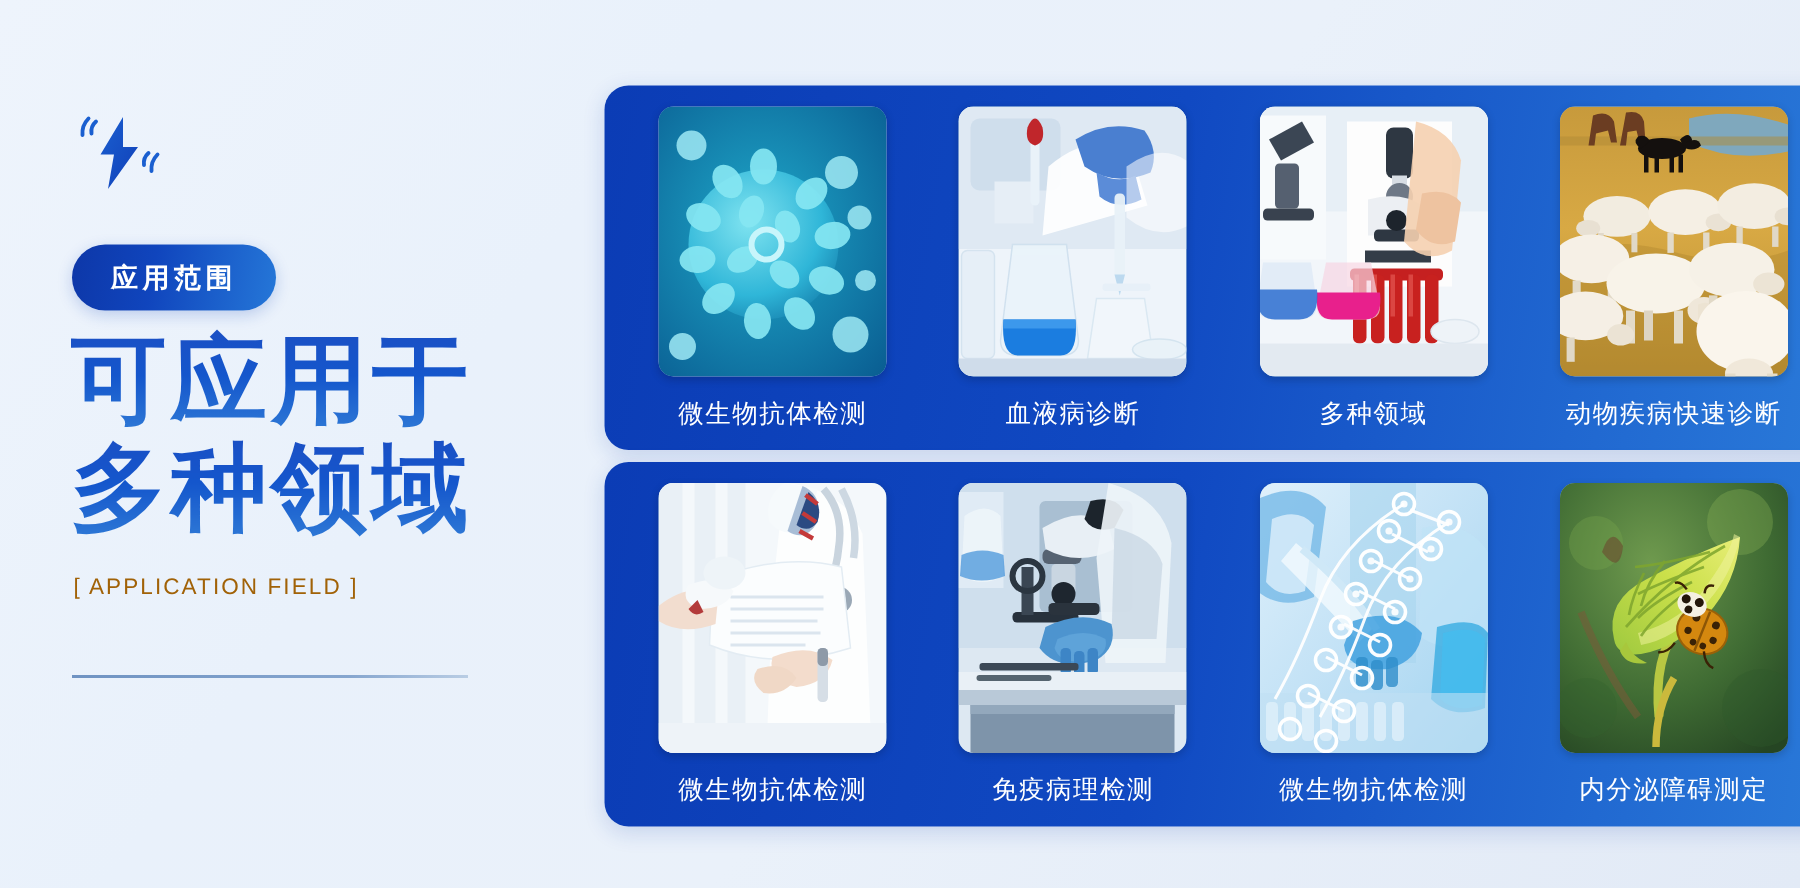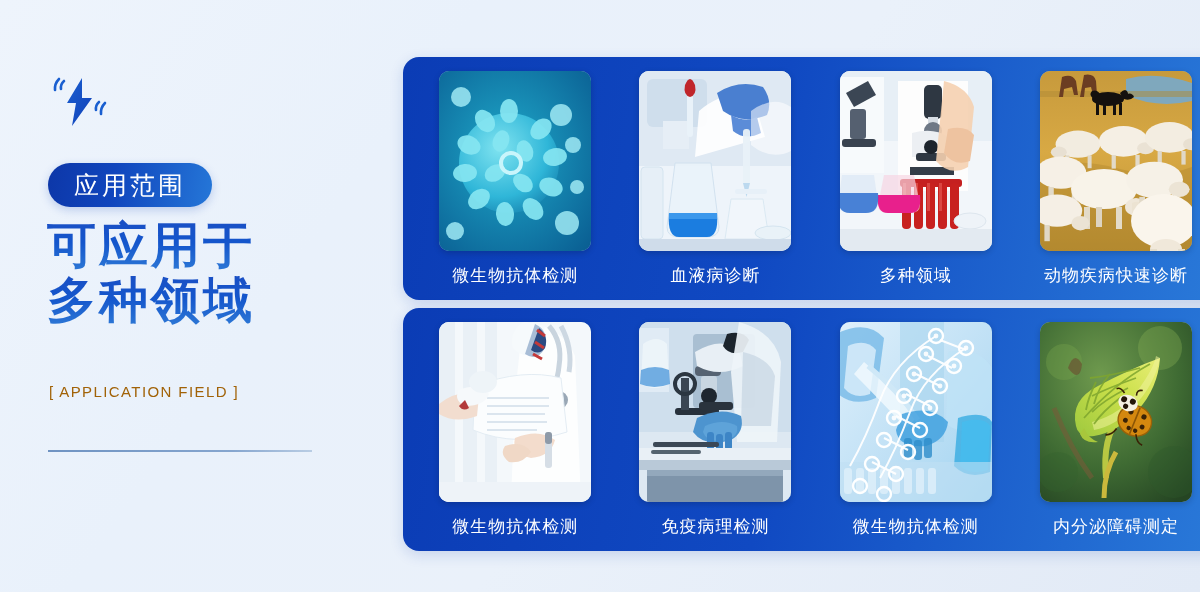--- a/index.html
+++ b/index.html
@@ -17,27 +17,27 @@
 
   .badge {
     position:absolute; left:48px; top:163px;
     height:44px; padding:0 26px;
     display:flex; align-items:center; justify-content:center;
     border-radius:22px;
     background:linear-gradient(100deg,#0d37a8 0%,#1045bd 40%,#2577d8 100%);
     box-shadow:0 3px 10px rgba(18,70,180,.22);
   }
   .badge-text {
-    color:#fff; font-size:25px; font-weight:normal; letter-spacing:3px;
+    color:#fff; font-size:18px; font-weight:bold; letter-spacing:3px;
     line-height:1; white-space:nowrap;
   }
 
   .headline { position:absolute; left:47px; top:218px; width:330px; }
   .headline-line {
-    font-size:49px; font-weight:bold; letter-spacing:3px; line-height:1.12;
+    font-size:64px; font-weight:bold; letter-spacing:3px; line-height:1.12;
     background:linear-gradient(180deg,#1b4fc4 0%,#1456cc 45%,#2f7ad6 100%);
     -webkit-background-clip:text; background-clip:text;
     -webkit-text-fill-color:transparent; color:#1a56c8;
     white-space:nowrap;
   }
 
   .subtitle {
     position:absolute; left:49px; top:383px;
     font-size:15px; letter-spacing:1.4px; color:#a16207; font-weight:500;
     white-space:nowrap;

